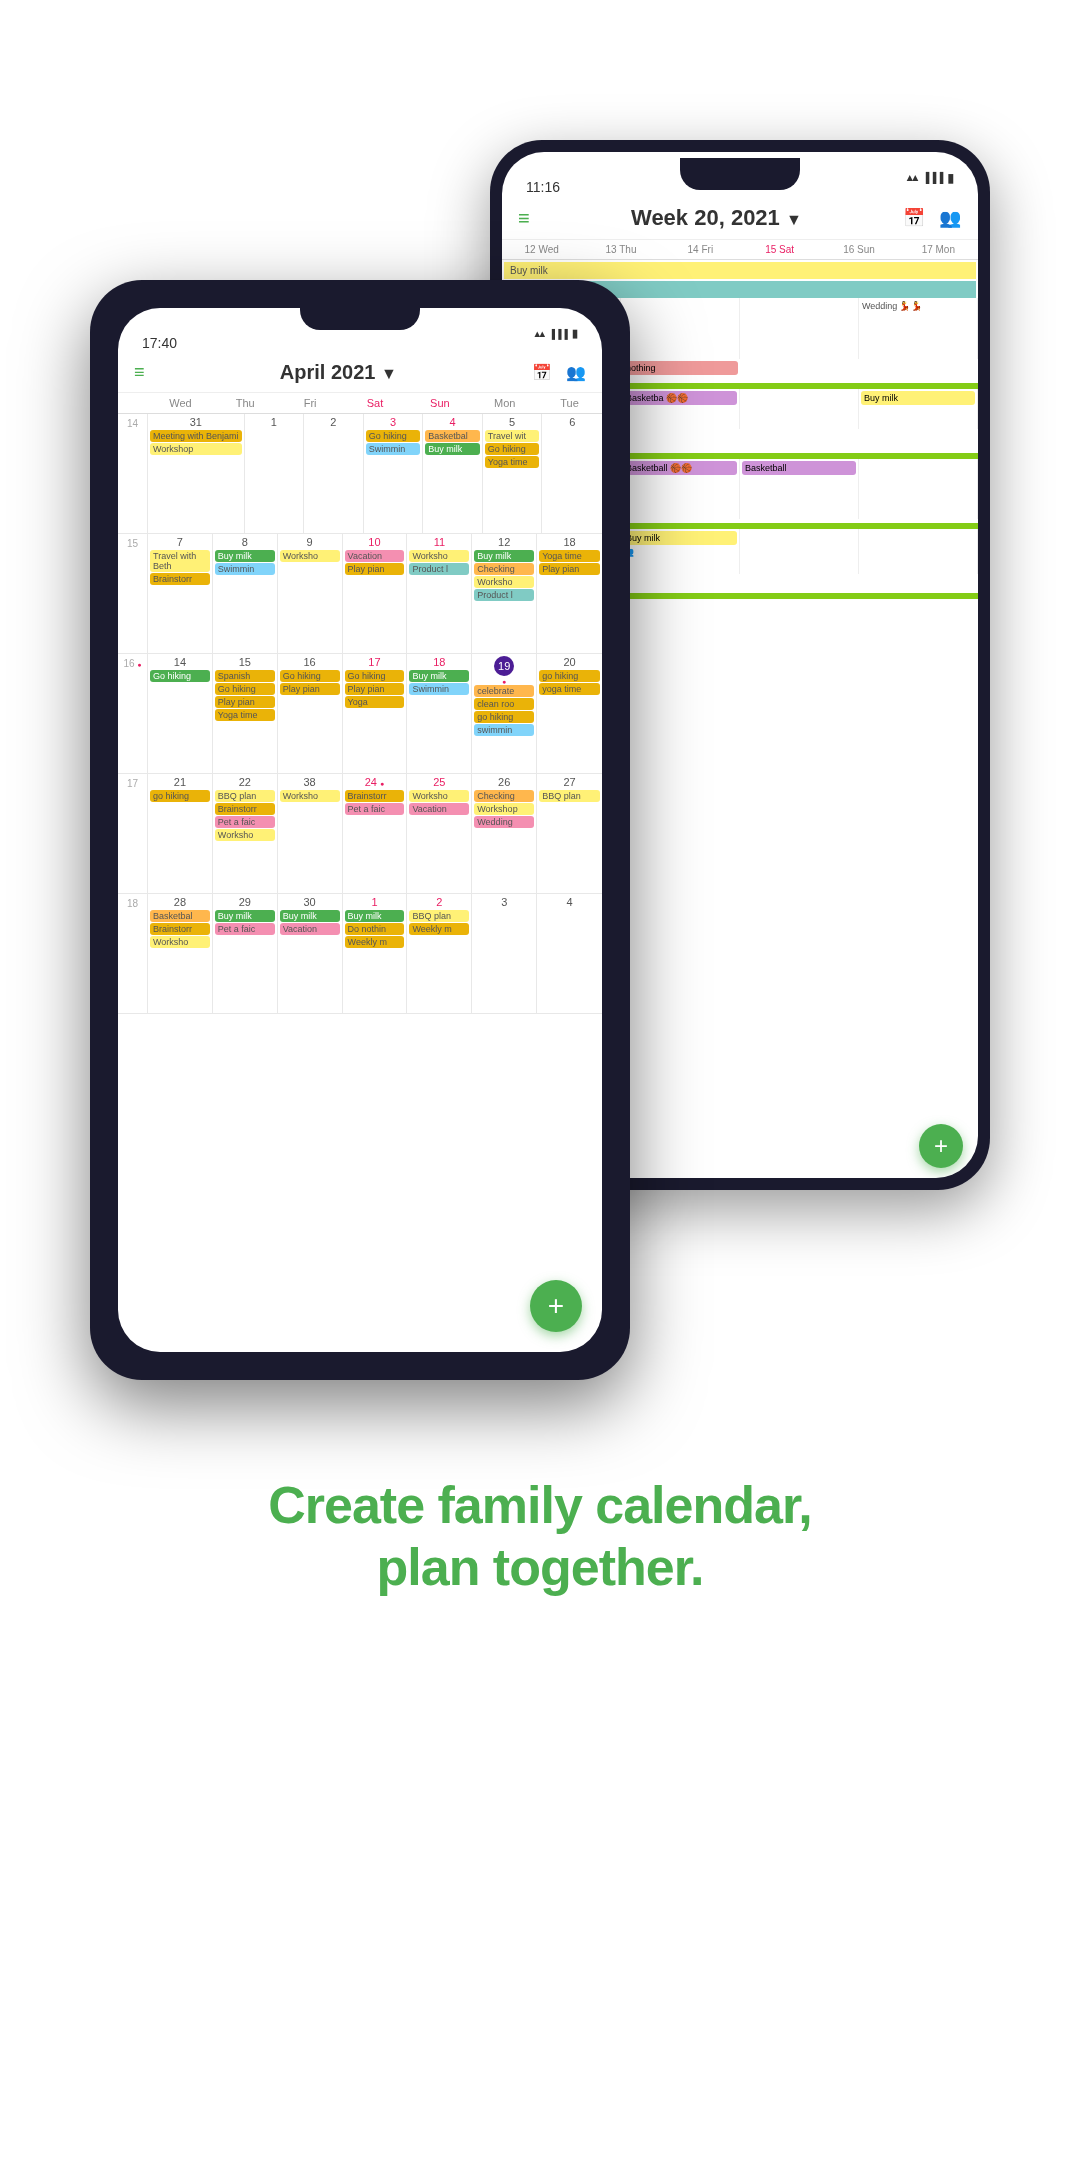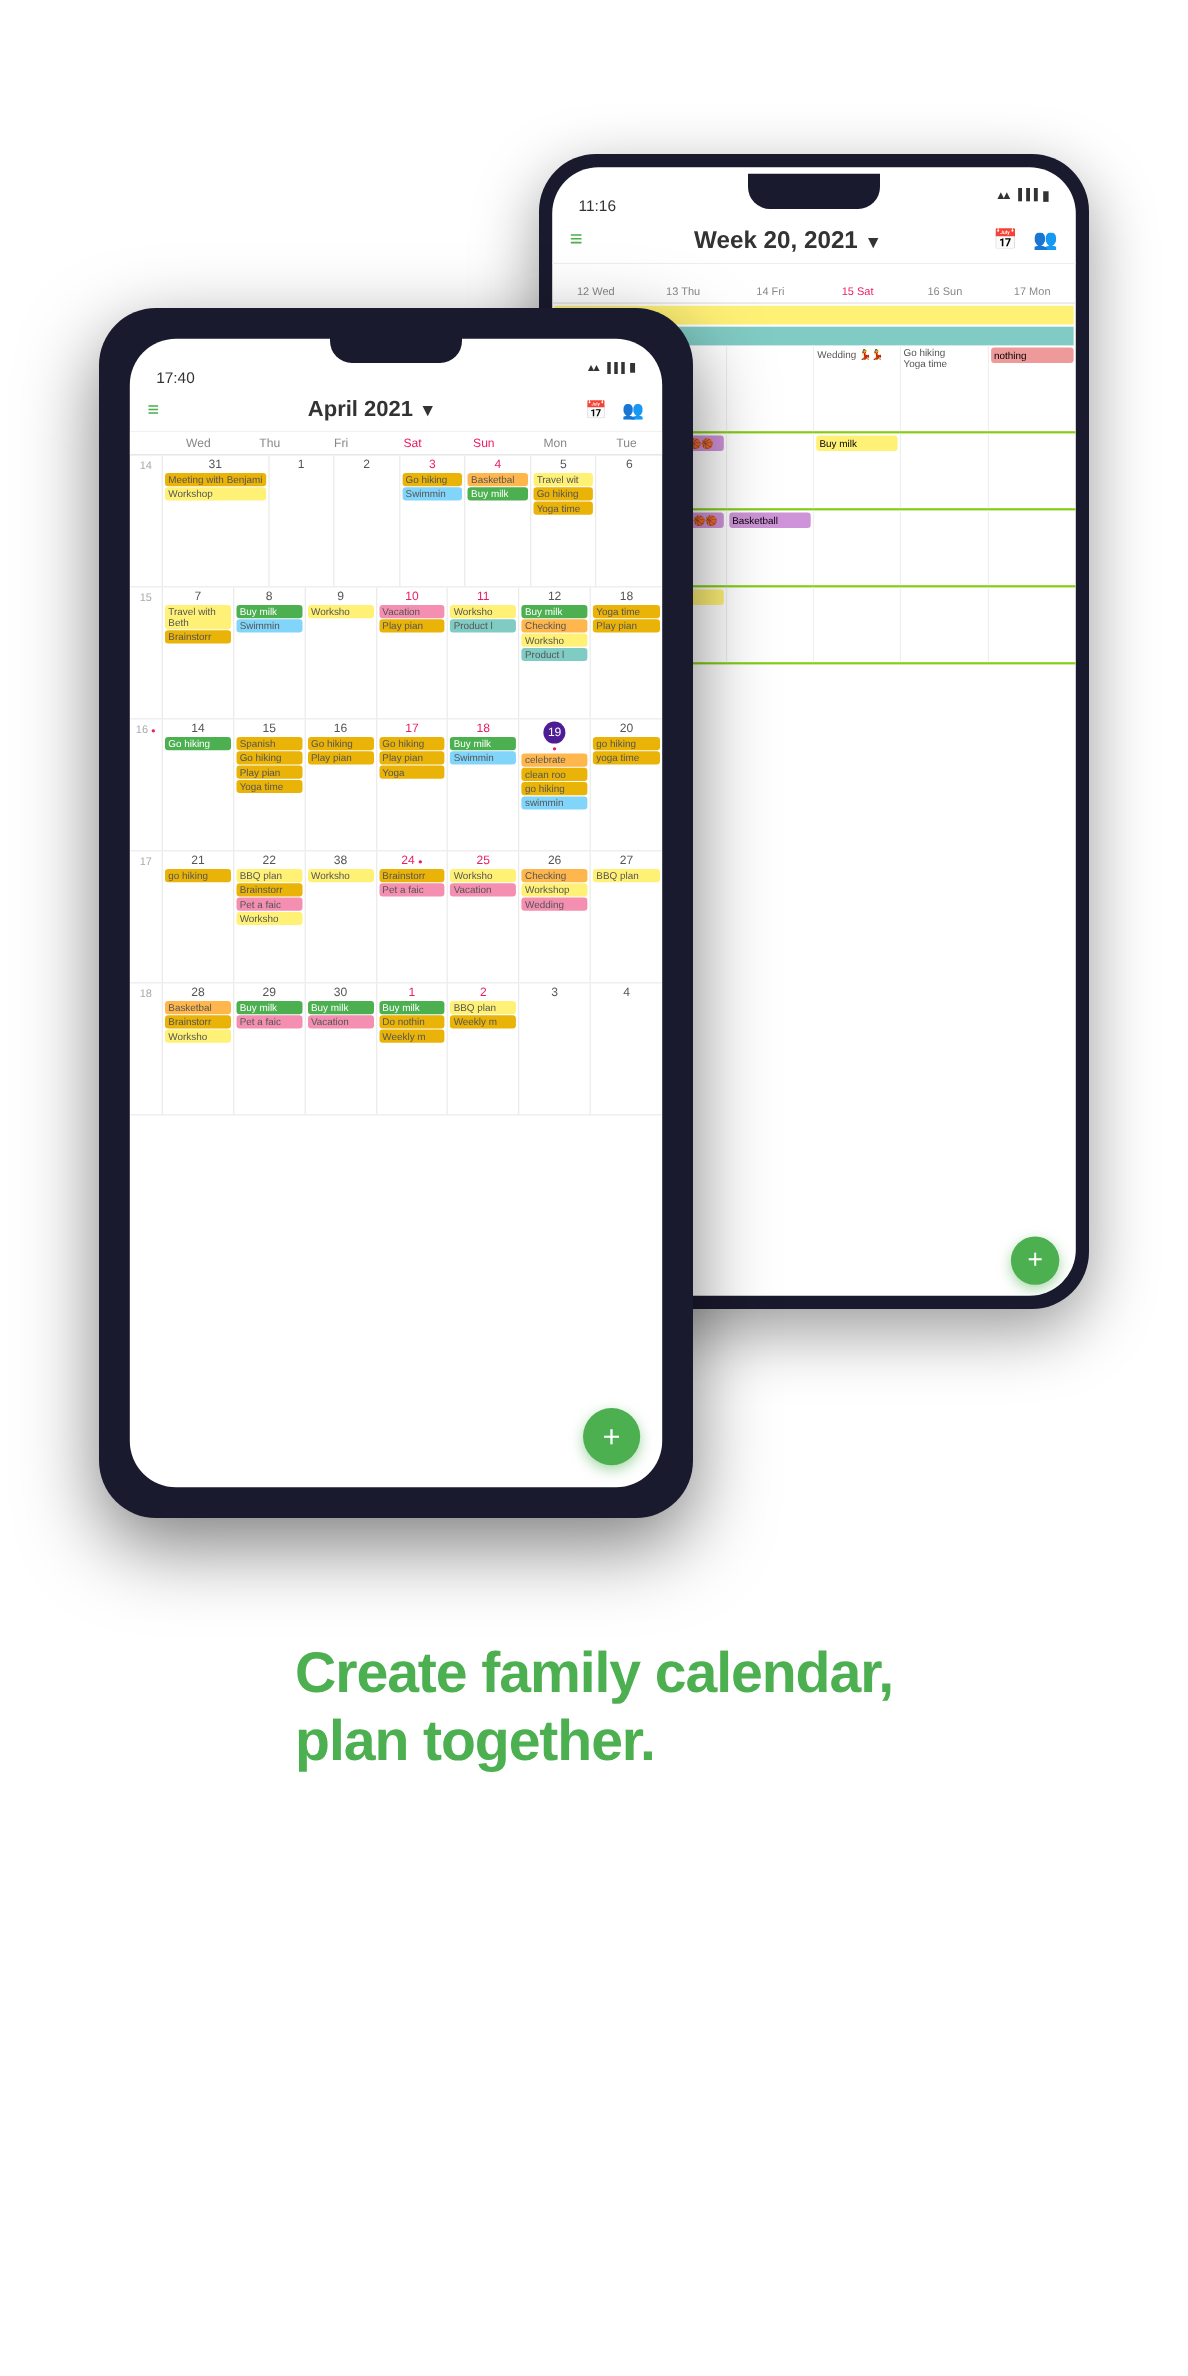--- a/index.html
+++ b/index.html
@@ -230,33 +230,34 @@
       padding: 4px 2px;
       font-size: 10px;
       color: #888;
     }
     .back-cal-grid {
       flex: 1;
       overflow: hidden;
     }
     .back-week-row {
       display: grid;
-      grid-template-columns: repeat(6, 1fr);
-      border-bottom: 2px solid #84cc16;
+      grid-template-columns: repeat(4, 1fr);
+      border-bottom: 6px solid #84cc16;
       min-height: 80px;
     }
     .back-day-cell {
       border-right: 1px solid #eee;
       padding: 2px;
     }
     .back-day-cell:last-child { border-right: none; }
 
     
     .tagline {
-      margin-top: 60px;
+      margin-top: 44px;
+      text-align: center;
       font-size: 52px;
       font-weight: 800;
       color: #4caf50;
       line-height: 1.2;
       letter-spacing: -1px;
     }
   </style>
 </head>
 <body>
 
@@ -282,21 +283,21 @@
           <span class="header-title">
             <span>Week 20, 2021</span>
             <span class="dropdown-arrow"> ▼</span>
           </span>
           <div class="header-icons">
             <span class="cal-icon" style="font-size:18px;">📅</span>
             <span class="person-icon" style="font-size:18px;">👥</span>
           </div>
         </div>
 
-        <div class="week-view-header" style="grid-template-columns: repeat(6,1fr); display:grid;margin-top:16px;">
+        <div class="week-view-header" style="grid-template-columns: repeat(6,1fr); display:grid;">
           <div class="week-col-header">12 Wed</div>
           <div class="week-col-header">13 Thu</div>
           <div class="week-col-header">14 Fri</div>
           <div class="week-col-header" style="color:#e91e63;">15 Sat</div>
           <div class="week-col-header">16 Sun</div>
           <div class="week-col-header">17 Mon</div>
         </div>
 
         <div class="back-cal-grid">
 

